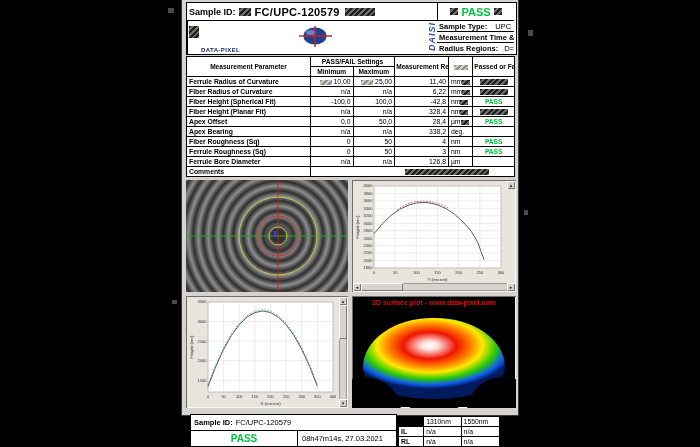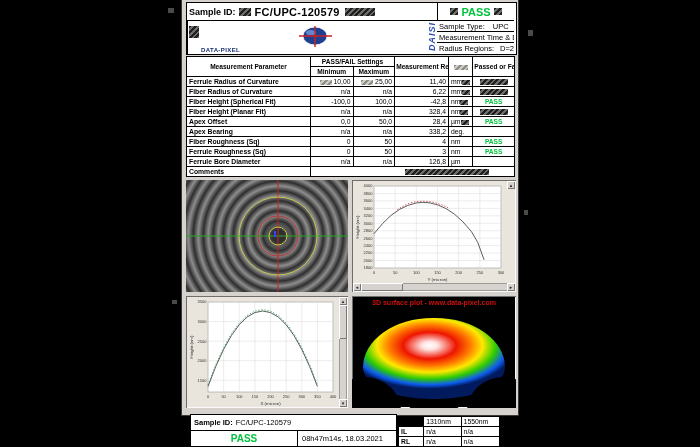--- a/index.html
+++ b/index.html
@@ -16,21 +16,21 @@
   .hdr{position:absolute;left:4px;top:2px;width:329px;background:#fff;border:1px solid #000;
        display:grid;grid-template-columns:250px 77px;grid-template-rows:17px 11px 11px 12px;}
   .hdr>div{border-top:1px solid #000;border-left:1px solid #000;overflow:hidden;white-space:nowrap;
            display:flex;align-items:center;padding:0 2px;background:#fff;}
   .hdr>div.r1{border-top:none;}
   .hdr>div.c1{border-left:none;}
   .id-cell{font-weight:bold;font-size:9px;}
   .id-cell .idval{font-size:11px;margin-left:4px;letter-spacing:.3px;}
   .pass-cell{justify-content:center;font-size:11px;}
   .hdr-line{font-size:7.5px;}
-  .hdr-line b{font-weight:normal;}
+  .hdr-line b{font-weight:bold;}
   .logo-cell{grid-row:2/span 3;flex-direction:row;align-items:center;justify-content:center;position:relative;padding:0;}
   .daisi{position:absolute;right:0;top:1px;writing-mode:vertical-rl;transform:rotate(180deg);
          font-style:italic;font-weight:bold;font-size:9px;color:#2a4fae;letter-spacing:1px;}
   .brand{position:absolute;left:13px;bottom:1px;font-size:6px;font-weight:bold;color:#122a6e;letter-spacing:.4px;}
   
   table.meas{position:absolute;left:4px;top:56px;width:329px;border-collapse:collapse;table-layout:fixed;
              background:#fff;font-size:6.8px;}
   table.meas th,table.meas td{border:1px solid #000;height:9px;padding:0 2px;overflow:hidden;white-space:nowrap;}
   table.meas th{font-size:6.6px;text-align:center;padding:0 1px;}
   td.param{font-weight:bold;}
@@ -375,21 +375,21 @@
     </div>
   </div>
 
   <div class="foot-left">
     <div class="fr fl-id">
       <span>Sample ID:</span>
       <span class="fl-idval">FC/UPC-120579</span>
     </div>
     <div class="fr">
       <div class="fl-pass pass">PASS</div>
-      <div class="fl-date">08h47m14s, 18.03.2021</div>
+      <div class="fl-date">08h47m14s, 27.03.2021</div>
     </div>
   </div>
 
   <table class="foot-right">
     <colgroup>
         <col style="width:25px">
         <col style="width:37px">
         <col style="width:38px">
       </colgroup>
     <tbody>

